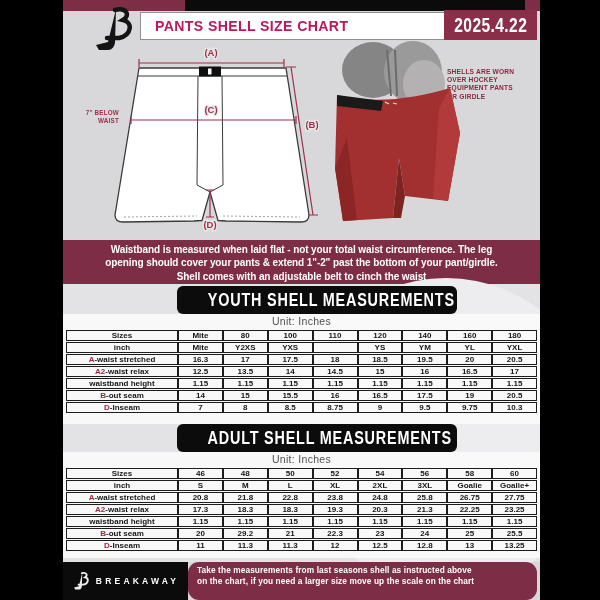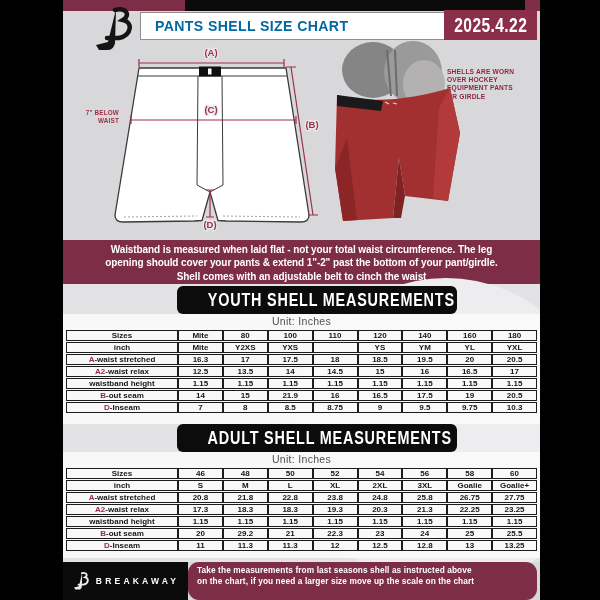--- a/index.html
+++ b/index.html
@@ -9,21 +9,21 @@
   .abs{position:absolute;}
 
   
   .topstrip{position:absolute;left:0;top:0;width:477px;height:11px;background:#0b0b0b;}
   .topstrip .seg-l{position:absolute;left:0;top:0;width:122px;height:11px;background:#7d2d45;}
   .topstrip .seg-r{position:absolute;left:462px;top:0;width:15px;height:11px;background:#7d2d45;}
 
   
   .title-box{position:absolute;left:77px;top:12px;width:302px;height:26px;background:#fff;
     border:1px solid #8f8f8f;line-height:26px;padding-left:14px;font-size:15px;font-weight:700;
-    color:#0369a1;letter-spacing:.4px;white-space:nowrap;}
+    color:#be185d;letter-spacing:.4px;white-space:nowrap;}
   .title-box span{display:inline-block;transform:scaleX(.94);transform-origin:left center;}
   .date-box{position:absolute;left:381px;top:10px;width:93px;height:30px;background:#8a2e4a;
     color:#fff;text-align:left;line-height:30px;font-weight:700;font-size:20px;}
   .date-box span{display:inline-block;transform:scaleX(.78);letter-spacing:.5px;}
   .logo-h{position:absolute;left:28px;top:6px;}
 
   
   .waist-note{position:absolute;left:14px;top:109px;width:42px;text-align:right;
     font-size:6.3px;font-weight:700;color:#9e2f4a;line-height:7.5px;letter-spacing:.2px;}
   .photo-caption{position:absolute;left:384px;top:68px;width:72px;font-size:6.6px;font-weight:700;
@@ -217,21 +217,21 @@
             <td>1.15</td>
             <td>1.15</td>
             <td>1.15</td>
             <td>1.15</td>
             <td>1.15</td>
           </tr>
           <tr>
             <td class="lbl"><span class="accent">B</span>-out seam</td>
             <td>14</td>
             <td>15</td>
-            <td>21.9</td>
+            <td>15.5</td>
             <td>16</td>
             <td>16.5</td>
             <td>17.5</td>
             <td>19</td>
             <td>20.5</td>
           </tr>
           <tr>
             <td class="lbl"><span class="accent">D</span>-Inseam</td>
             <td>7</td>
             <td>8</td>

